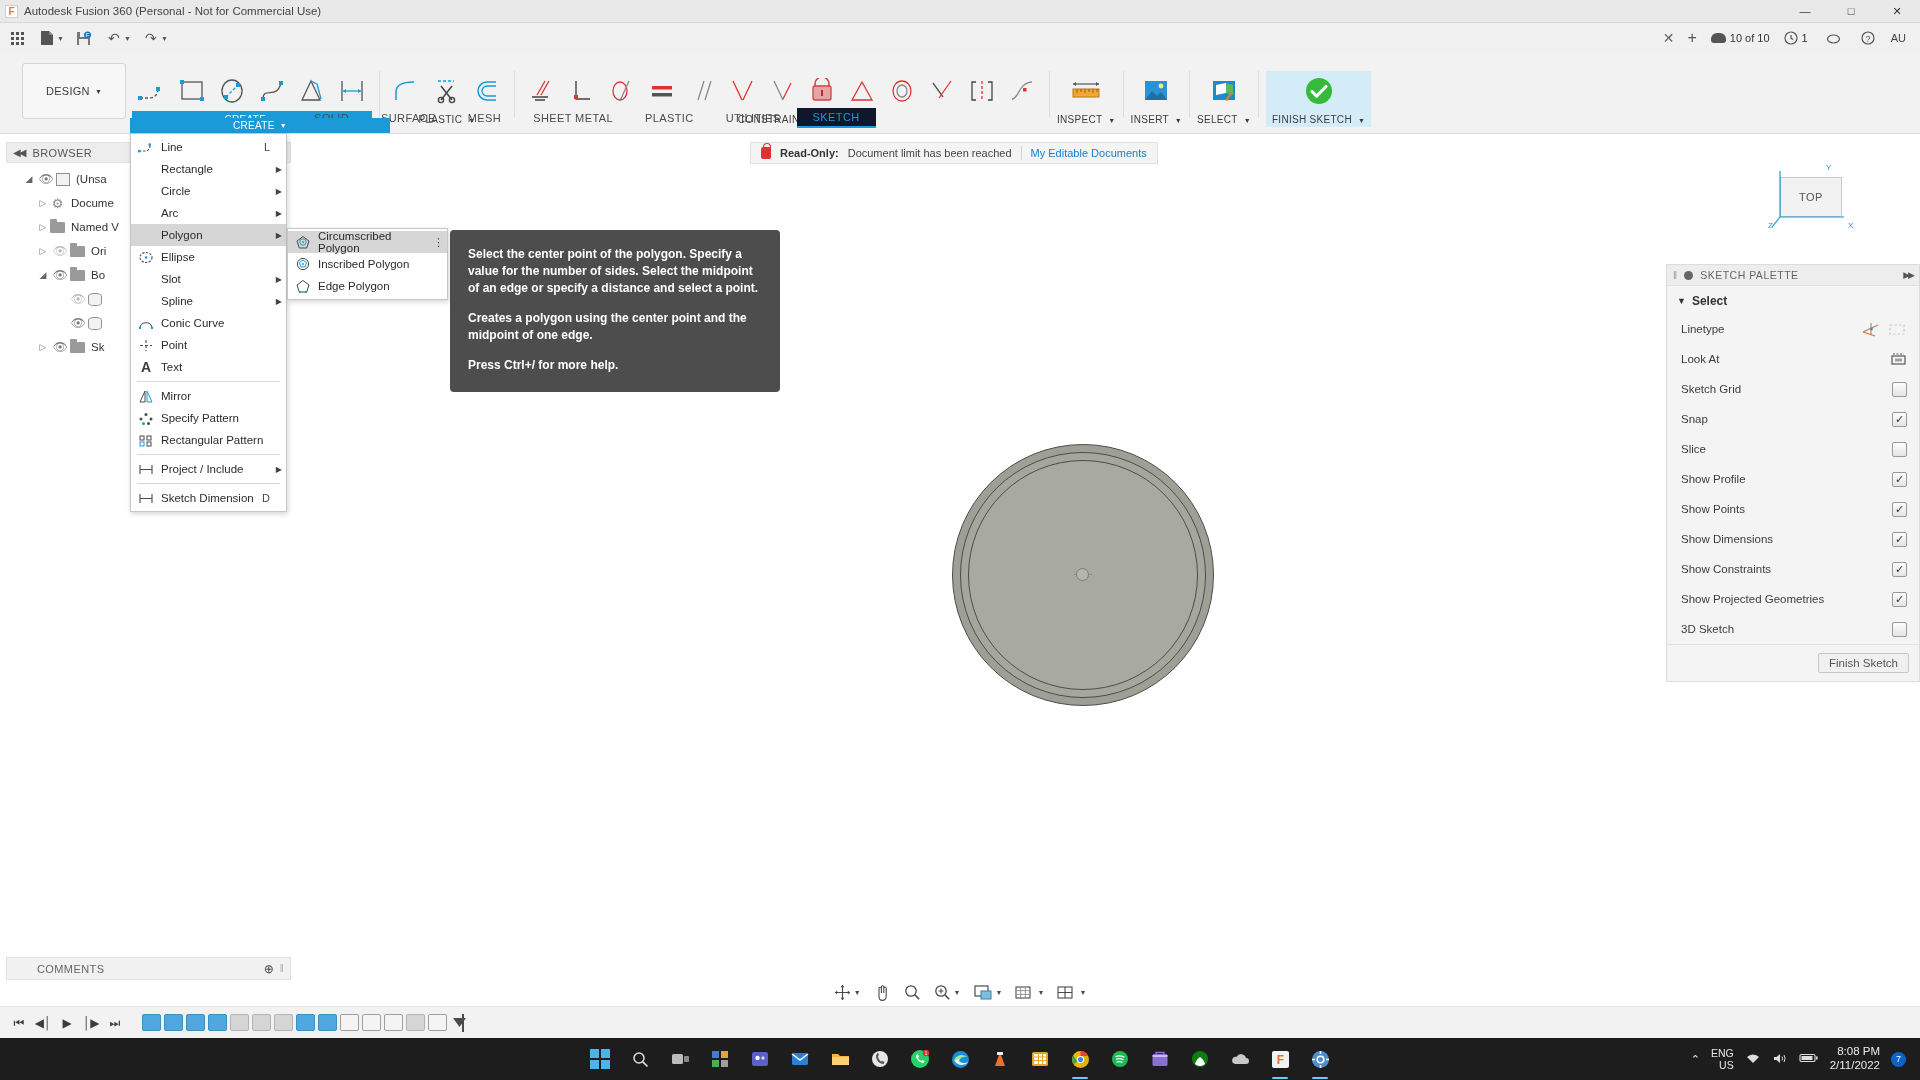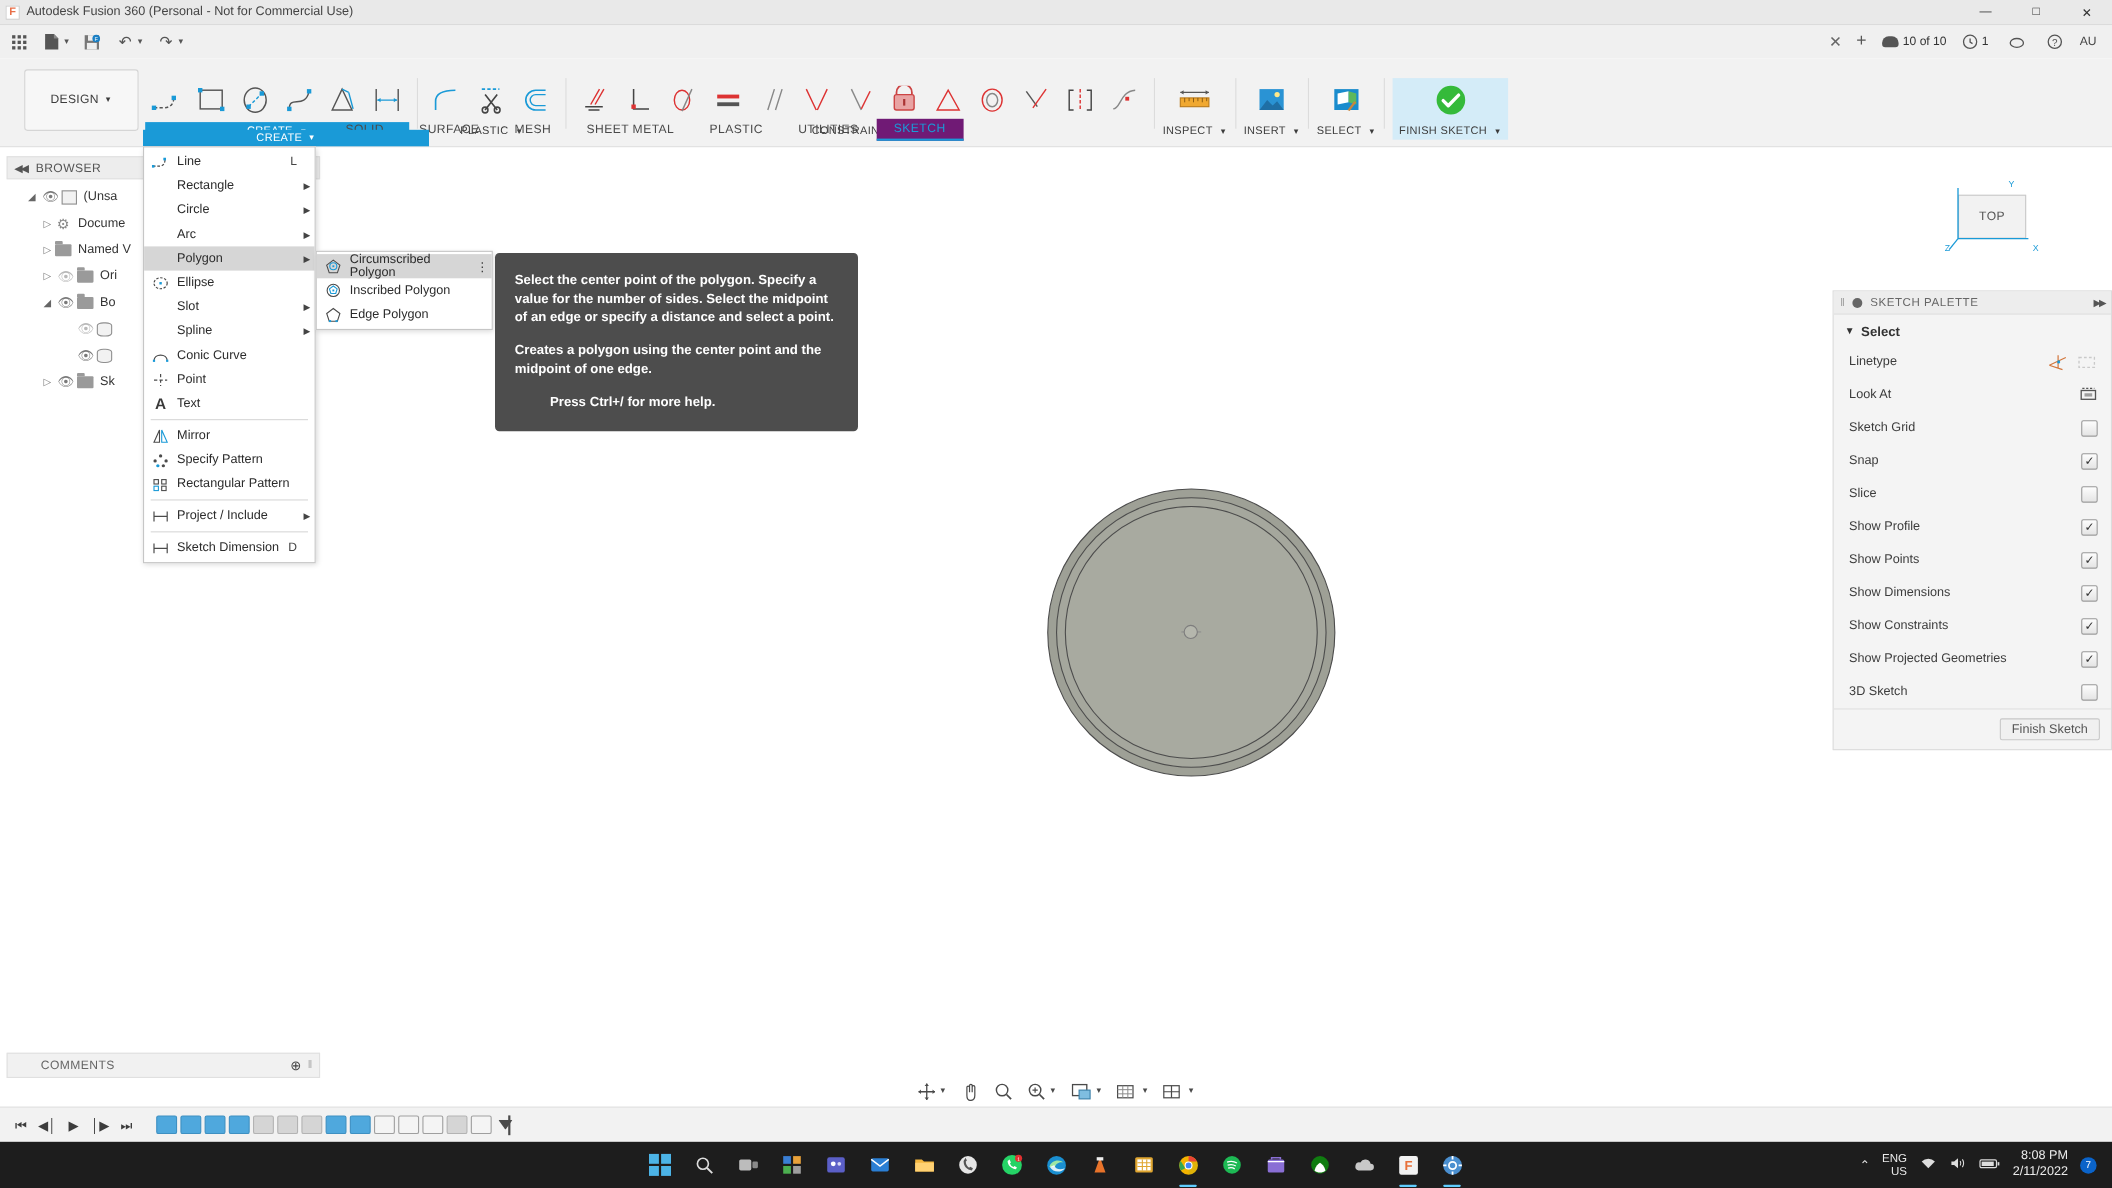--- a/index.html
+++ b/index.html
@@ -71,21 +71,21 @@
 
   
   .tabs {
     position: absolute; top: 53px; left: 298px; height: 22px;
     display: flex; align-items: flex-end; gap: 0;
   }
   .tab {
     font-size: 11px; color: #4a4a4a; letter-spacing: .4px;
     padding: 3px 16px 4px 16px; cursor: pointer;
   }
-  .tab.active { color: #1a9ad7; background: #701a75; text-align: center; }
+  .tab.active { color: #1a9ad7; background: #0f172a; text-align: center; }
   .tab.active::after {
     content: ""; display: block; height: 2px; background: #1a9ad7;
     margin: 3px -16px -4px -16px;
   }
 
   
   .ribbon {
     position: absolute; top: 53px; left: 0; width: 1920px; height: 81px;
     background: #f2f2f2; border-bottom: 1px solid #dcdcdc;
   }
@@ -285,21 +285,21 @@
   .kebab { color: #333; font-size: 11px; letter-spacing: -1px; padding-left: 4px; }
 
   
   .tooltip {
     position: absolute; left: 450px; top: 230px; width: 330px;
     background: #4d4d4d; color: #fff; border-radius: 4px;
     padding: 16px 18px 18px 18px; font-size: 12px; line-height: 1.42;
     font-weight: bold;
   }
   .tooltip p { margin-bottom: 13px; }
-  .tooltip p:last-child { margin-bottom: 0; margin-left: 32px; }
+  .tooltip p:last-child { margin-bottom: 0; }
 
   
   .comments {
     position: absolute; left: 6px; bottom: 100px; width: 285px; height: 23px;
     background: #f1f1f1; border: 1px solid #e0e0e0;
     display: flex; align-items: center; padding: 0 6px;
   }
   .comments .c-lbl { font-size: 11px; color: #666; letter-spacing: .4px; margin-left: 24px; }
   .comments .c-plus { margin-left: auto; font-size: 12px; color: #444; }
   .comments .c-grip { color: #aaa; font-size: 10px; margin-left: 6px; }
@@ -722,20 +722,27 @@
       <div class="vc-axis" style="left:2px;top:62px;">Z</div>
       <div class="vc-axis" style="left:82px;top:62px;">X</div>
       <svg width="92" height="78" style="position:absolute;left:0;top:0;">
         <path d="M14 58 L14 12" stroke="#1a9ad7" stroke-width="1.2"></path>
         <path d="M14 58 L78 58" stroke="#1a9ad7" stroke-width="1.2"></path>
         <path d="M14 58 L6 68" stroke="#1a9ad7" stroke-width="1.2"></path>
       </svg>
     </div>
   </div>
 
+  <div class="ro-banner">
+    <span class="ro-lock"></span>
+    <span class="ro-strong">Read-Only:</span>
+    <span class="ro-txt">Document limit has been reached</span>
+    <span class="ro-div"></span>
+    <span class="ro-link">My Editable Documents</span>
+  </div>
 
   <div class="browser">
     <div class="browser-head">
       <span class="bh-arrows">◀◀</span>
       <span class="bh-label">BROWSER</span>
     </div>
     <div class="tree">
       <div class="tnode" style="padding-left:16px">
         <span class="tri open">◢</span>
         <span class="eye">👁</span>

